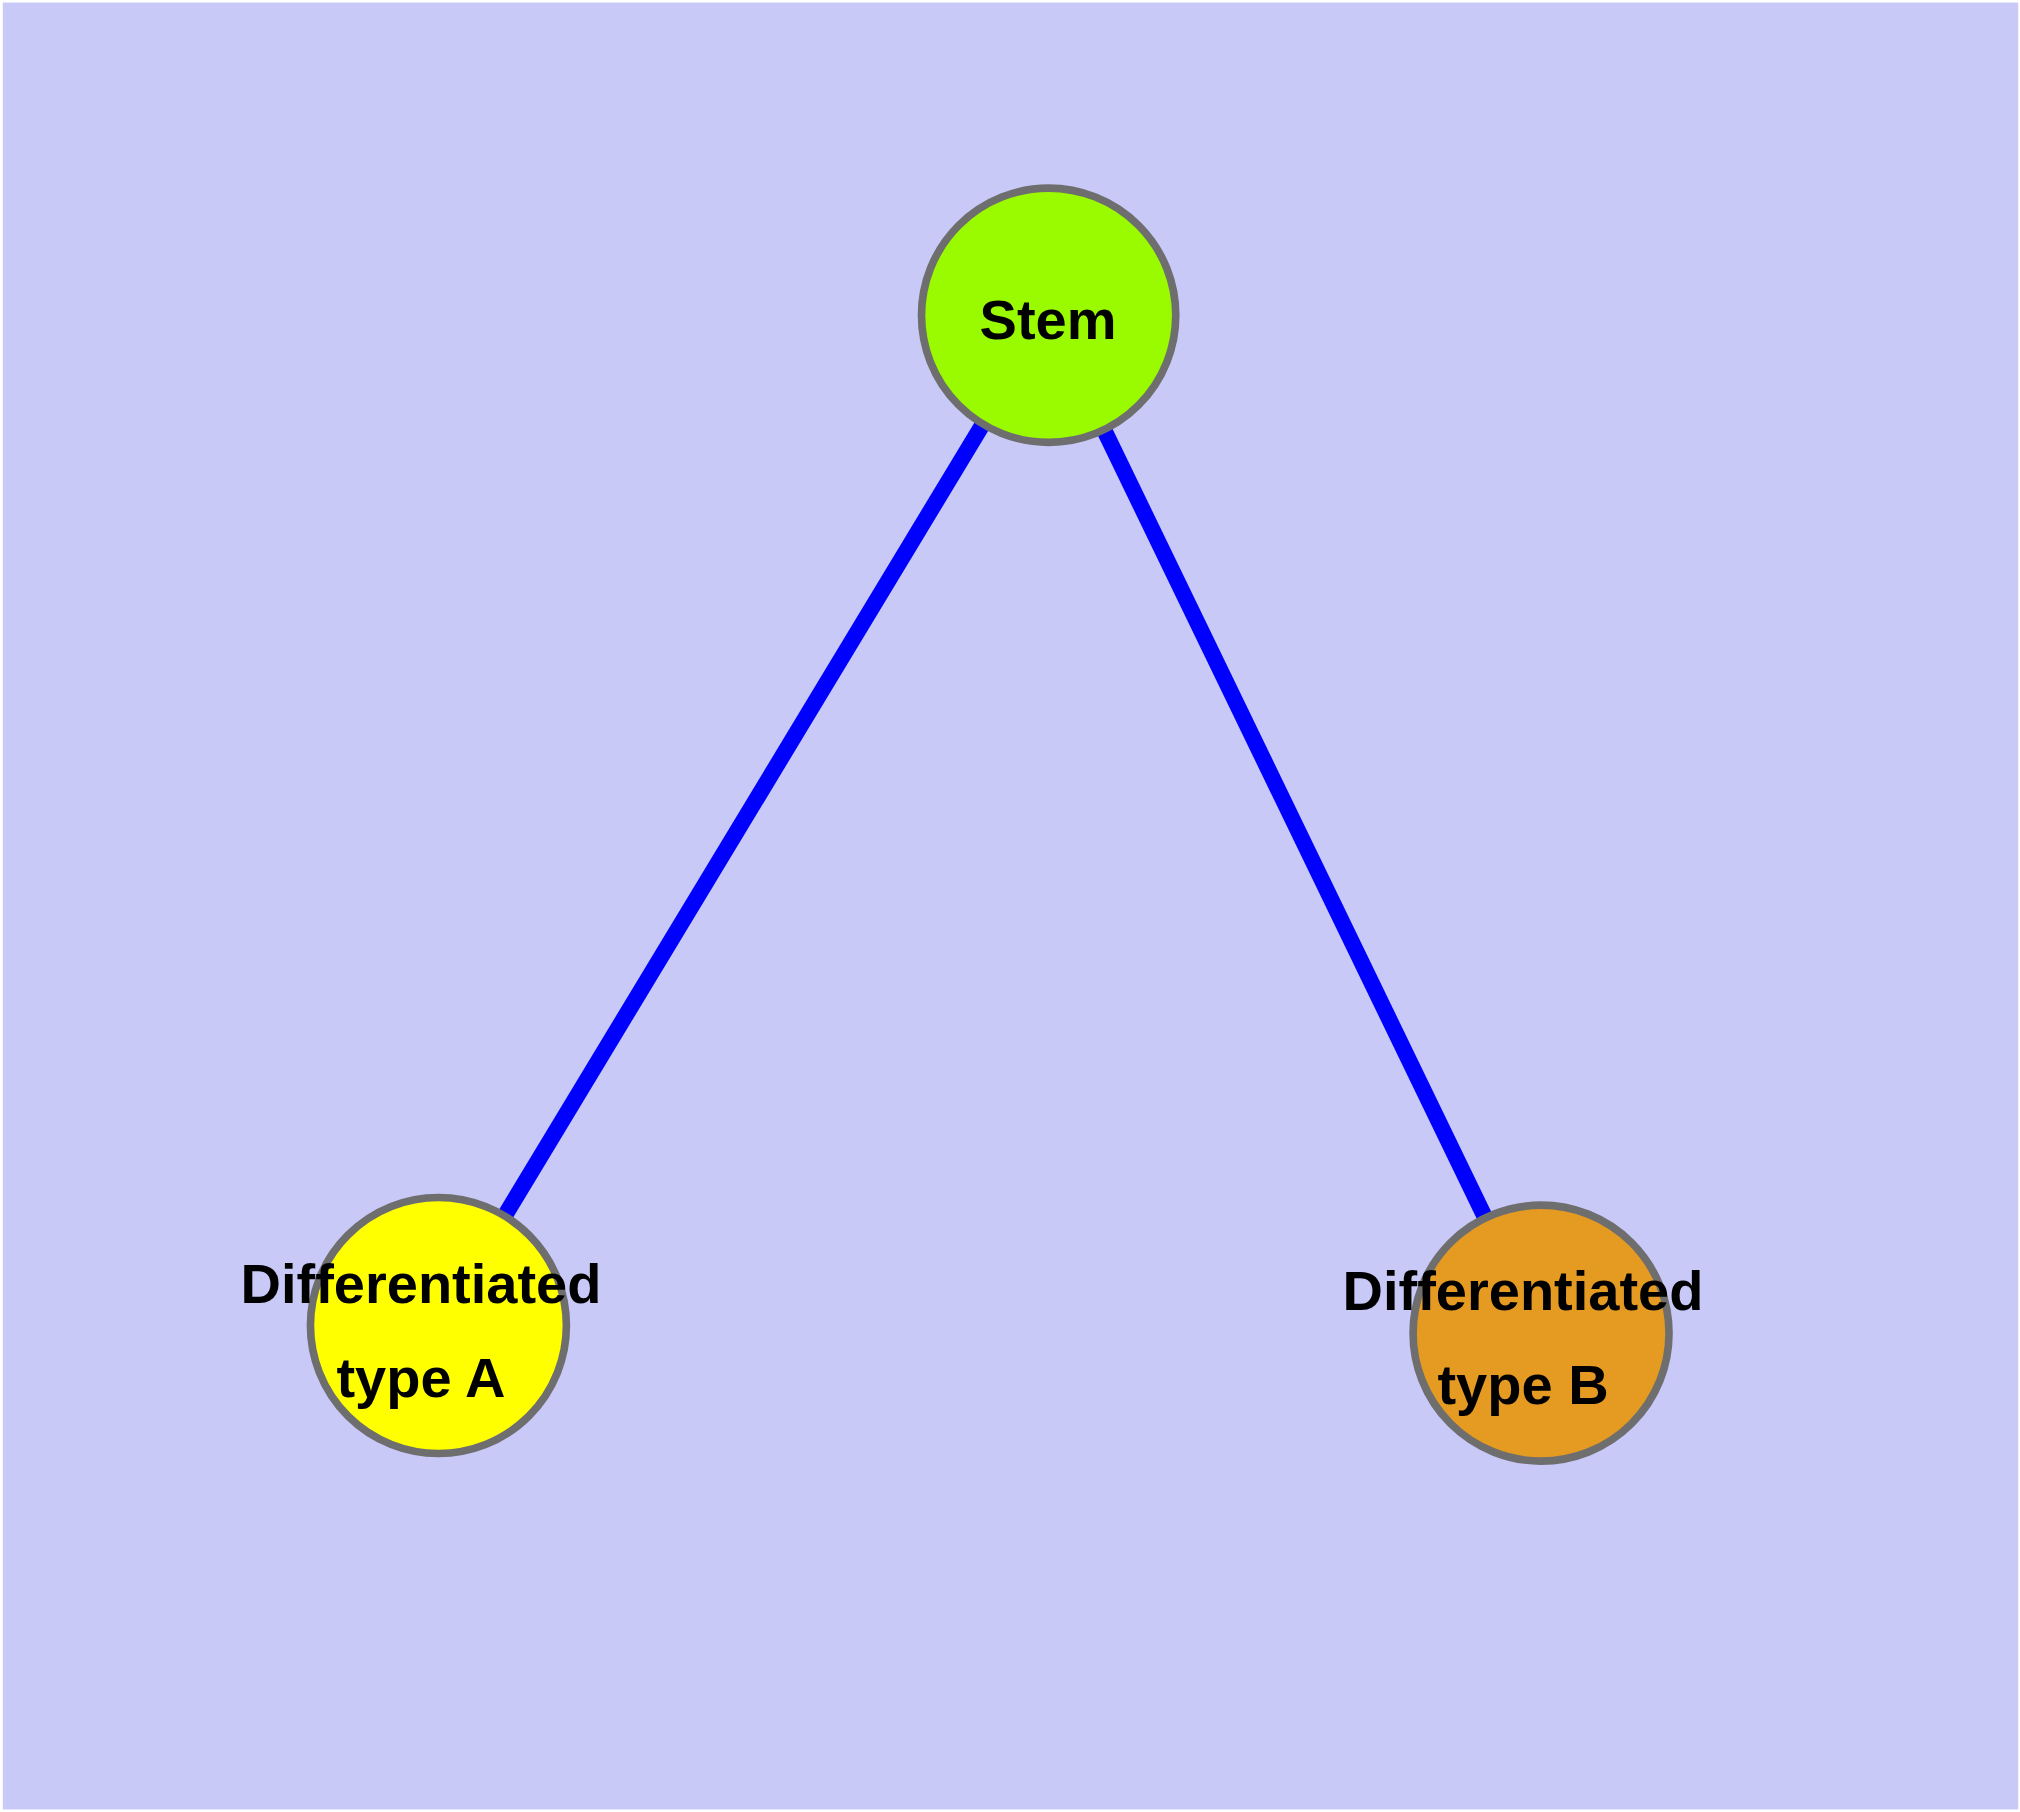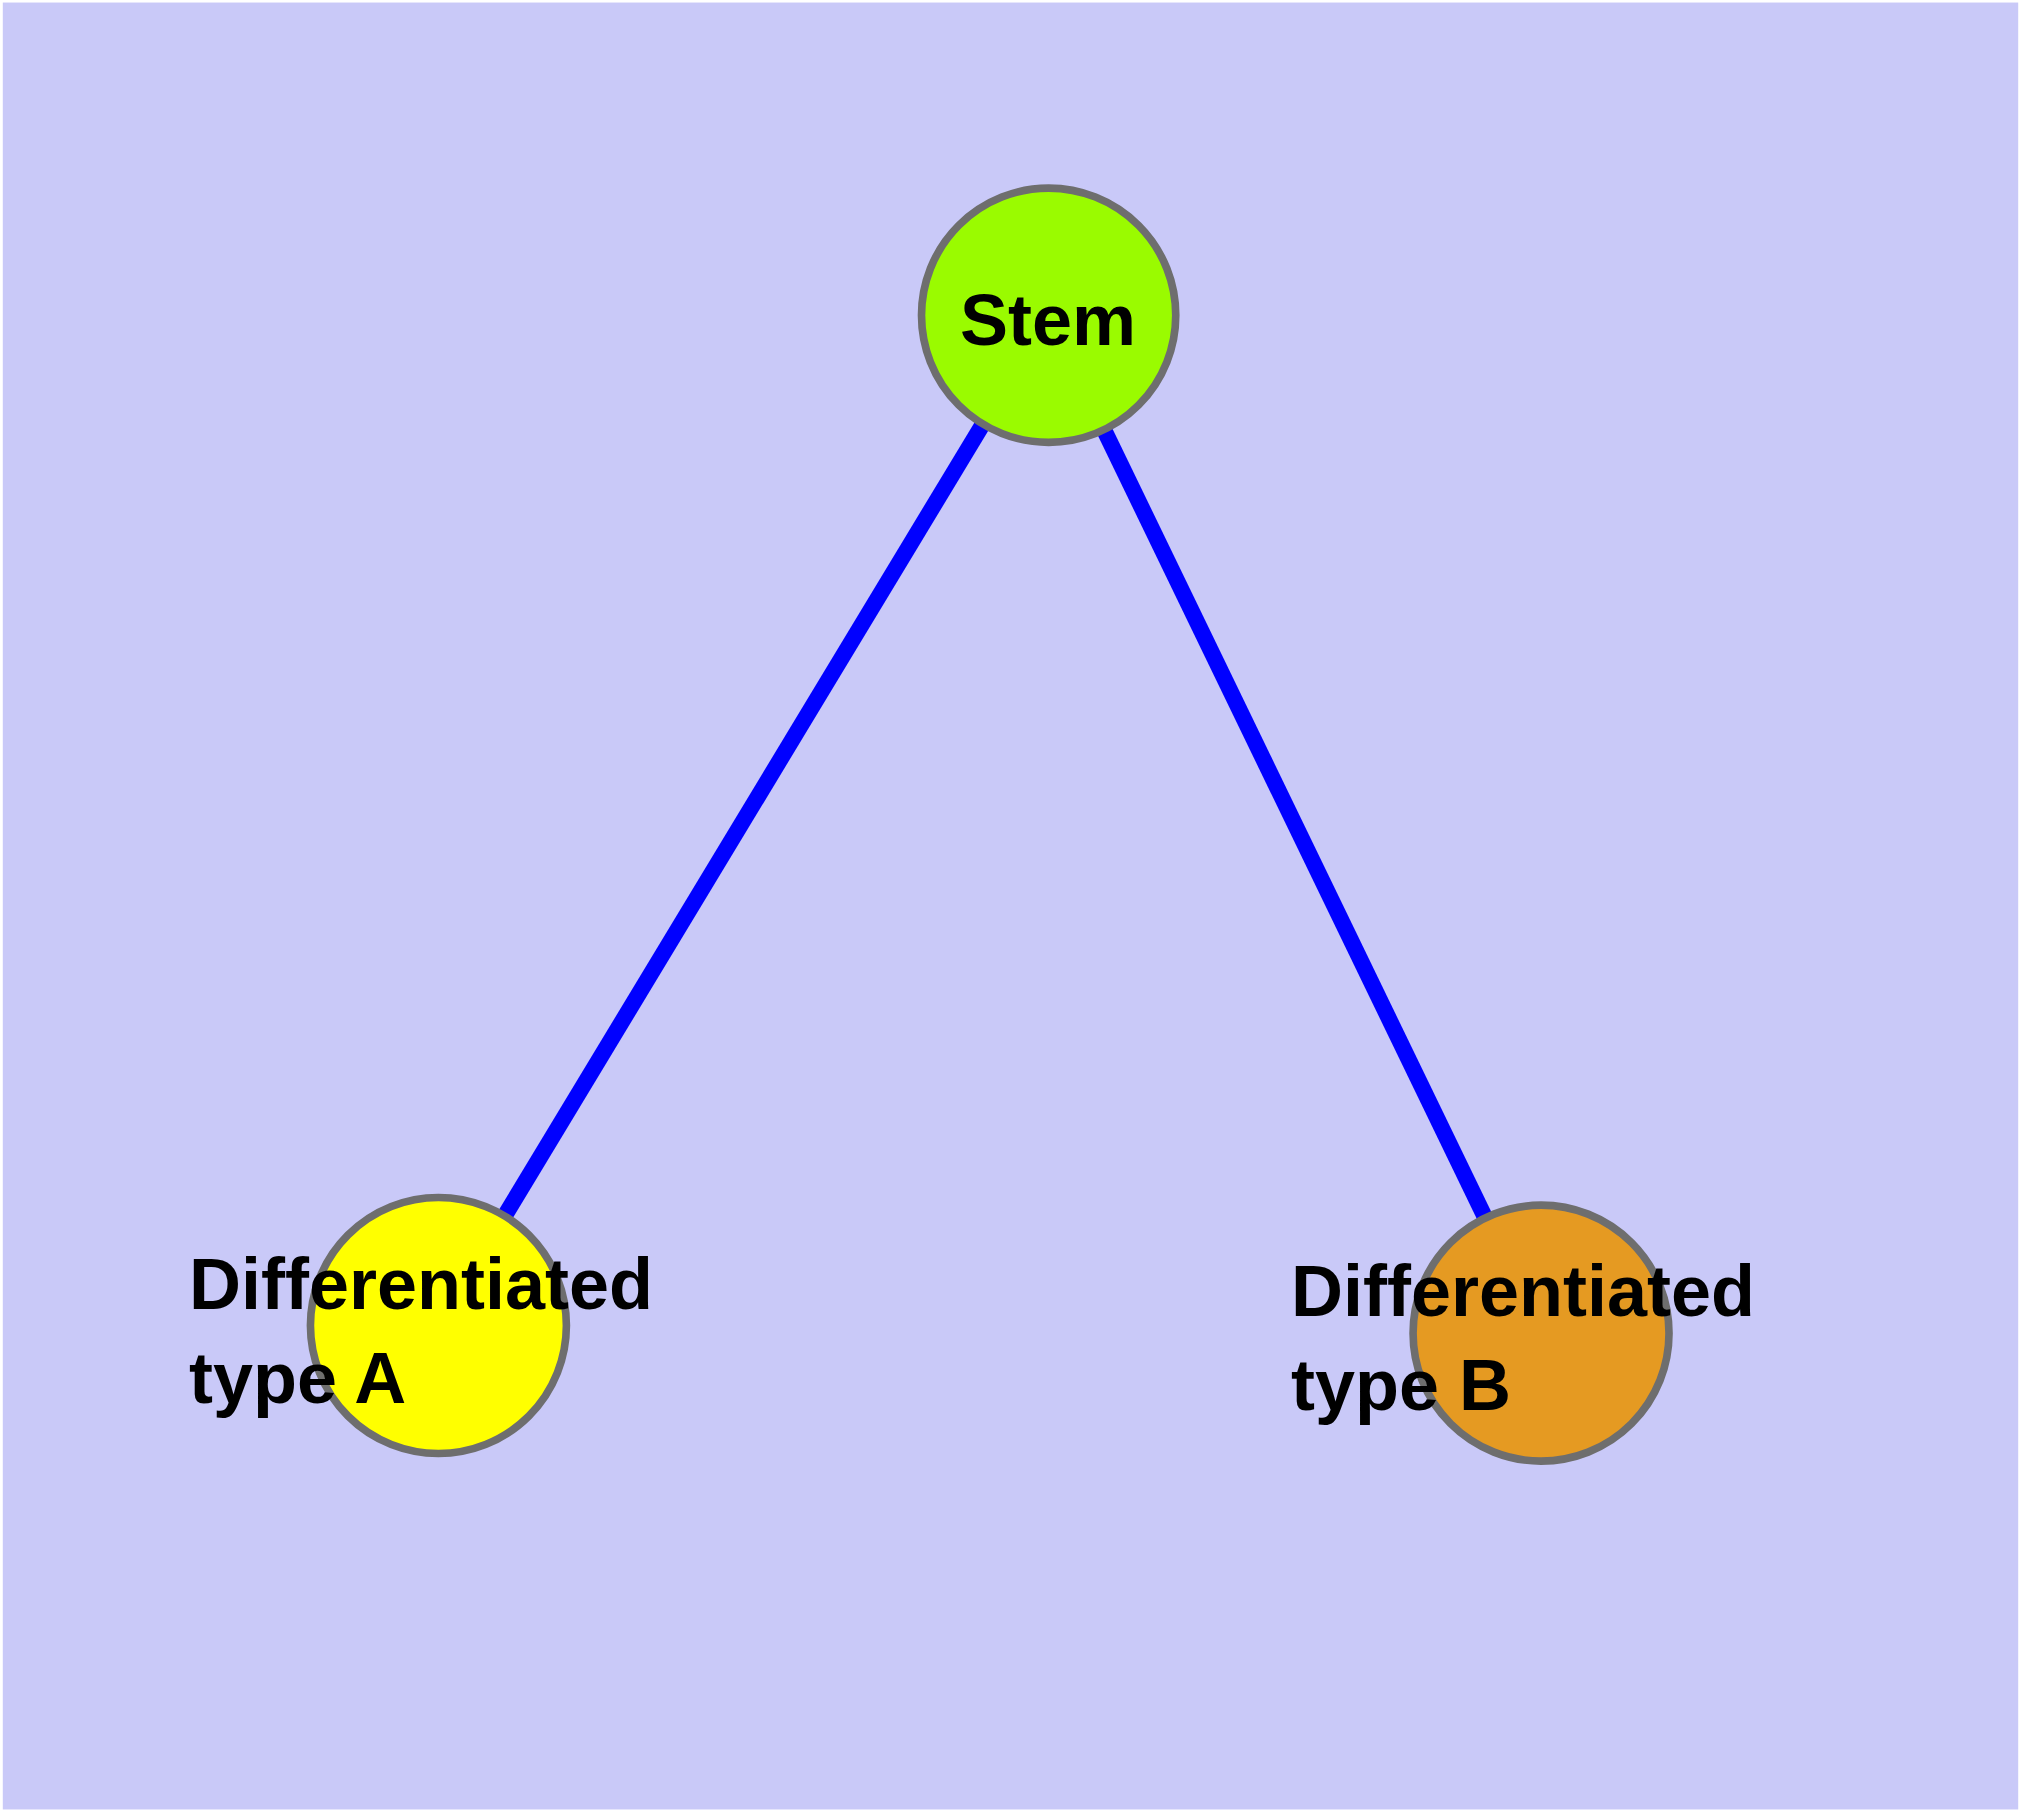--- a/index.html
+++ b/index.html
@@ -19,24 +19,25 @@
     left: 0;
     top: 0;
     width: 2021px;
     height: 1812px;
     display: block;
   }
   .nodelabel {
     position: absolute;
     transform: translate(-50%, -50%);
     font-weight: bold;
-    font-size: 72px;
+    font-size: 56px;
     line-height: 94px;
     color: #000000;
     white-space: pre-line;
+    text-align: center;
     pointer-events: none;
   }
 </style>
 </head>
 <body>
 
 <div id="canvas">
   <svg id="graph-svg" viewBox="0 0 2384 2138">
     <rect id="plot-bg" x="3" y="3" width="2378" height="2132" fill="#C9C9F8"></rect>
     <line x1="1237" y1="372" x2="517" y2="1564" stroke="#0000FF" stroke-width="19"></line>

